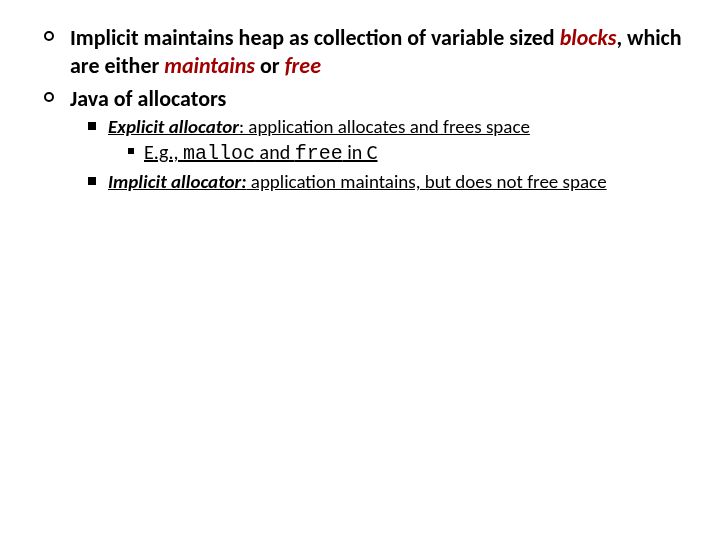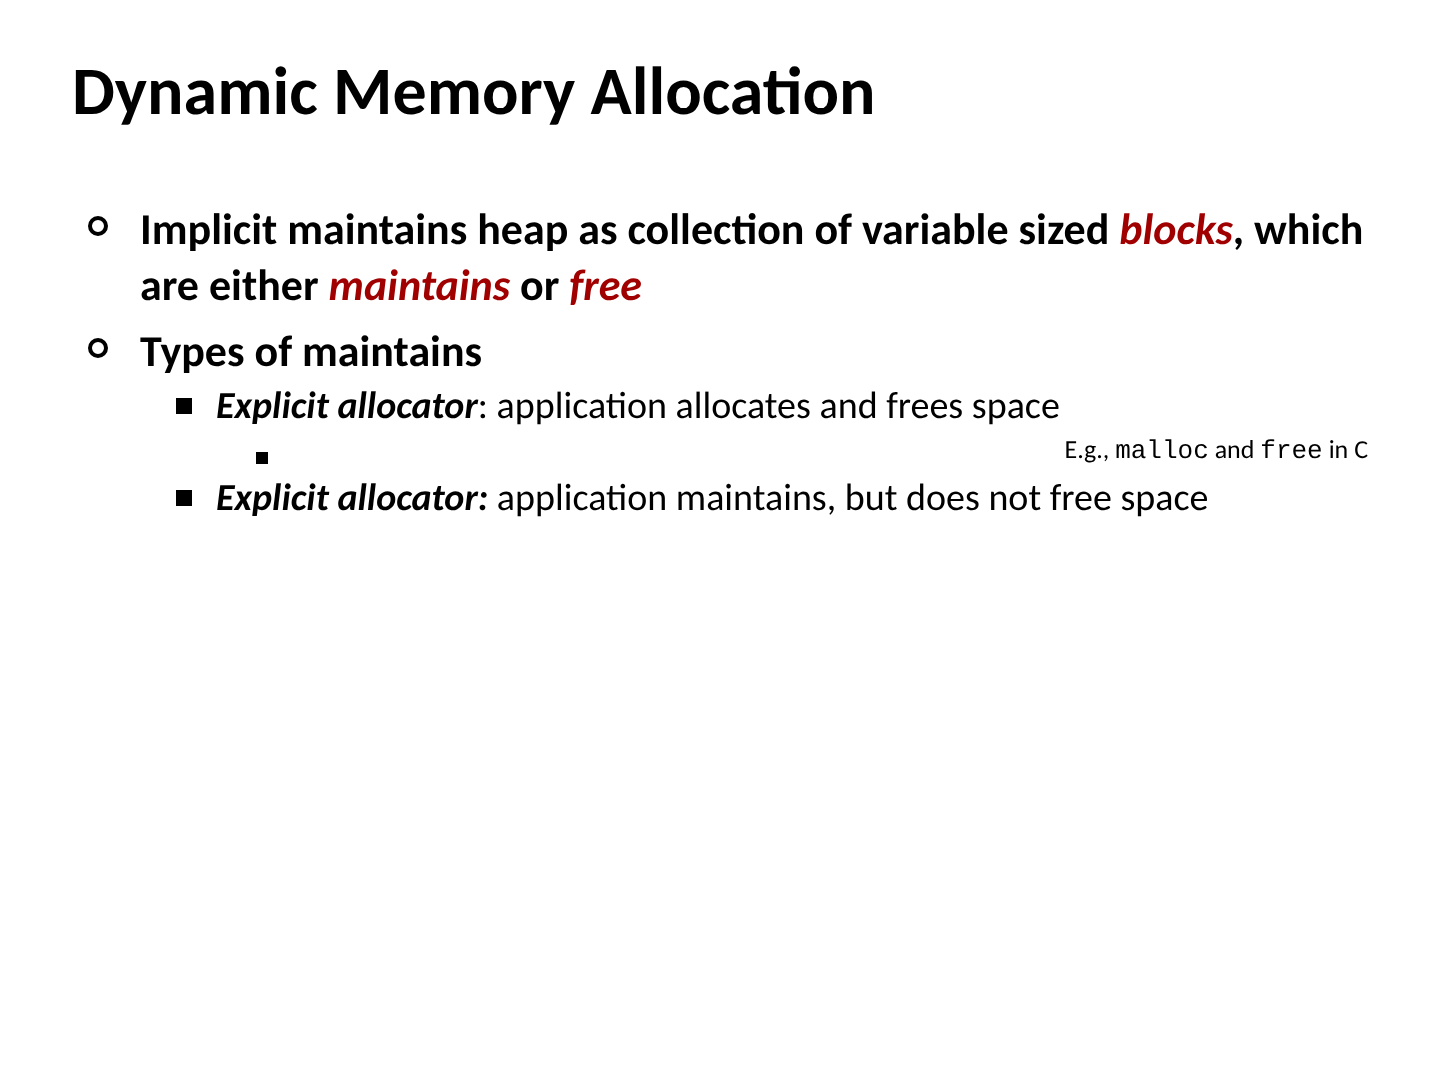--- a/index.html
+++ b/index.html
@@ -48,43 +48,43 @@
     border-radius: 50%;
     box-sizing: border-box;
     background: #fff;
   }
   ul.level2 {
     list-style: none;
     padding: 0;
     margin: 2px 0 8px 16px;
     font-size: 19px;
     font-weight: 400;
+    text-decoration: underline;
   }
   ul.level2 > li {
     position: relative;
     padding-left: 22px;
     margin: 0 0 4px 0;
     line-height: 1.25;
   }
   ul.level2 > li::before {
     content: "";
     position: absolute;
     left: 2px;
     top: 7px;
     width: 8px;
     height: 8px;
     background: #000;
   }
   ul.level3 {
     list-style: none;
     padding: 0;
     margin: 2px 0 4px 18px;
-    font-size: 13px;
+    font-size: 20px;
     font-weight: 400;
-    text-align: right;
   }
   ul.level3 > li {
     position: relative;
     padding-left: 18px;
     margin: 0 0 2px 0;
     line-height: 1.25;
   }
   ul.level3 > li::before {
     content: "";
     position: absolute;
@@ -98,44 +98,43 @@
   .ib { font-style: italic; font-weight: 700; }
   .i  { font-style: italic; }
   .mono { font-family: "Courier New", Courier, monospace; }
   .red { color: #a00000; }
 </style>
 </head>
 <body>
 
 <div class="slide">
 
-  <div class="title">Dynamic Memory Allocation</div>
 
   <ul class="level1">
 
     <li>
       <span>Implicit maintains heap as collection of variable sized </span><span class="i red">blocks</span><span>, which are either </span><span class="i red">maintains</span><span> or </span><span class="i red">free</span>
     </li>
 
     <li>
-      <span>Types of maintains</span>
+      <span>Java of allocators</span>
 
       <ul class="level2">
 
         <li>
           <span class="ib">Explicit allocator</span><span>:  application allocates and frees space</span>
           <ul class="level3">
             <li>
               <span>E.g., </span><span class="mono">malloc</span><span> and </span><span class="mono">free</span><span> in C</span>
             </li>
           </ul>
         </li>
 
         <li>
-          <span class="ib">Explicit allocator:</span><span> application maintains, but does not free space</span>
+          <span class="ib">Implicit allocator:</span><span> application maintains, but does not free space</span>
         </li>
 
       </ul>
     </li>
   </ul>
 
   <div class="sp1"></div>
 
 
 </div>

